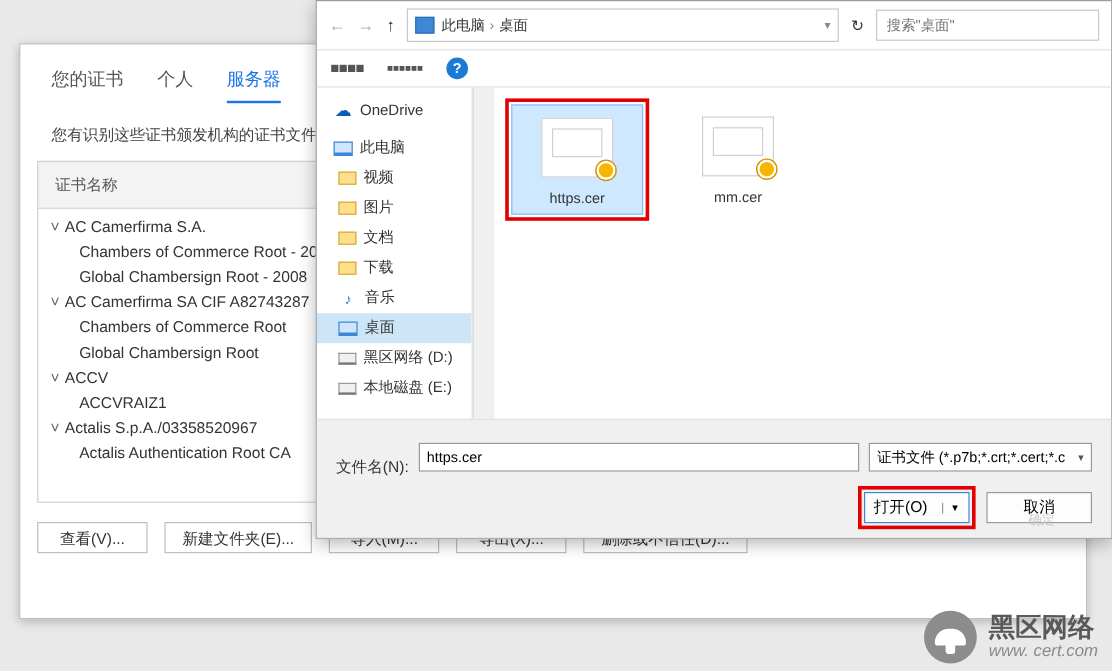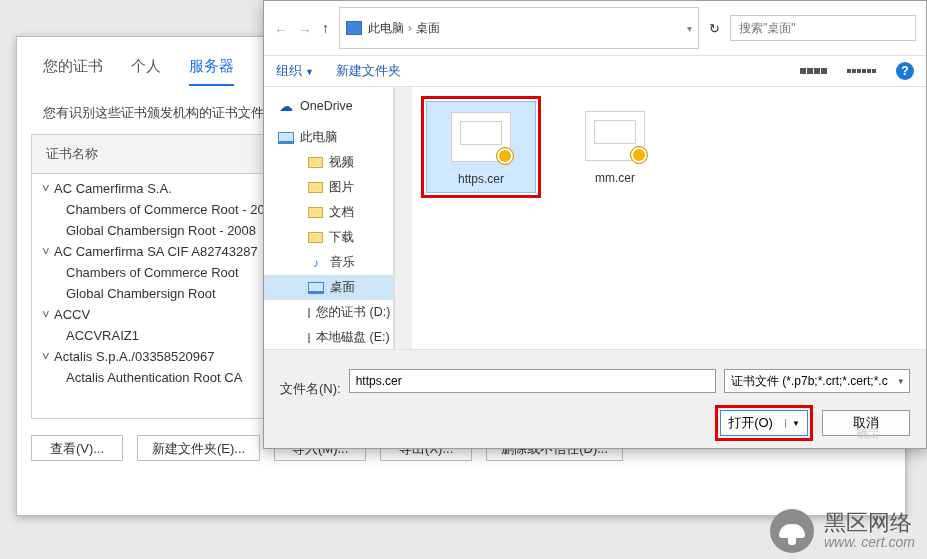--- a/index.html
+++ b/index.html
@@ -14,35 +14,35 @@
   .cert-group { padding: 3px 0 3px 2px; color: #333; }
   .cert-leaf { padding: 3px 0 3px 26px; color: #333; }
   .tree-caret { display:inline-block; width:12px; color:#666; }
   .cert-buttons { display:flex; gap:14px; padding:16px 14px; }
   .cert-buttons button { background:#fff; border:1px solid #bfbfbf; padding:4px 14px; font-size:13px; color:#333; min-width:92px; height:26px;}
   
   .file-dialog { position:absolute; left:263px; top:0; right:0; bottom:110px; background:#fff; border:1px solid #9c9c9c; box-shadow:0 4px 14px rgba(0,0,0,.3); display:flex; flex-direction:column; }
   .fd-top { display:flex; align-items:center; gap:10px; padding:6px 10px; border-bottom:1px solid #e0e0e0; }
   .nav-arrow { color:#aaa; font-size:14px; }
   .nav-arrow.enabled{color:#333;}
-  .addr-box { flex:1; display:flex; align-items:center; border:1px solid #c9c9c9; height:42px; padding:0 6px; gap:6px; background:#fff;}
+  .addr-box { flex:1; display:flex; align-items:center; border:1px solid #c9c9c9; height:28px; padding:0 6px; gap:6px; background:#fff;}
   .addr-icon { width:16px; height:14px; background:#3d88d6; border:1px solid #2a6eb8;}
   .breadcrumb { font-size:12px; color:#333; }
   .breadcrumb .sep{color:#888; margin:0 4px;}
   .refresh{font-size:13px;color:#333;}
   .search-box{width:186px;height:26px;border:1px solid #c9c9c9;padding:0 6px;display:flex;align-items:center;}
   .search-box input{border:none;outline:none;width:100%;font-size:12px;color:#888;}
   .fd-toolbar{display:flex;align-items:center;justify-content:space-between;padding:6px 12px;border-bottom:1px solid #e0e0e0;font-size:13px;}
   .tb-left{display:flex;gap:22px;align-items:center;}
   .tb-link{color:#1a5ebf;cursor:pointer;} .tb-link .caret{font-size:9px;margin-left:3px;}
   .tb-icons{display:flex;gap:20px;align-items:center;color:#444;}
   .fd-body{flex:1;display:flex;overflow:hidden;}
   .fd-tree{width:130px;border-right:1px solid #e0e0e0;padding:8px 0;font-size:12.5px;color:#333;overflow:hidden;}
   .tree-item{display:flex;align-items:center;gap:6px;padding:4px 8px 4px 14px;white-space:nowrap;}
-  .tree-item.sub{padding-left:44px;text-align:right;}
+  .tree-item.sub{padding-left:18px;text-align:right;}
   .tree-item.sel{background:#cde6f7;}
   .ico{width:16px;height:14px;display:inline-flex;align-items:center;justify-content:center;font-size:12px;}
   .ico-cloud{color:#0a5bb4;font-size:14px;}
   .ico-pc{width:16px;height:12px;border:1.3px solid #3d88d6;border-bottom-width:3px;background:#cfe5fb;}
   .ico-folder{width:15px;height:11px;background:#ffe08a;border:1px solid #d4a93b;}
   .ico-disk{width:15px;height:10px;background:#f0f0f0;border:1px solid #999;border-bottom:2px solid #777;}
   .fd-files{flex:1;display:flex;gap:24px;padding:14px;align-items:flex-start; position:relative;}
   .scroll-track{width:18px;background:#f0f0f0;align-self:stretch;border-left:1px solid #ddd;}
   .file-item{width:110px;text-align:center;font-size:12px;color:#333; padding:6px;}
   .file-item.selected{background:#cde8ff;border:1px solid #7fbff5;}
@@ -57,21 +57,21 @@
   .fn-select{width:186px;height:24px;border:1px solid #999;background:#fff;font-size:12px;padding:0 6px;display:flex;align-items:center;justify-content:space-between;}
   .btn-row{display:flex;justify-content:flex-end;gap:14px;margin-top:12px;}
   .btn{border:1px solid #9a9a9a;background:#fdfdfd;min-width:88px;height:26px;font-size:13px;display:flex;align-items:center;justify-content:center;gap:8px;}
   .btn.open{border:1px solid #3d88d6;outline:3px solid #e30000;outline-offset:2px;}
   .ghost-ok{position:absolute; right:48px; bottom:118px; font-size:11px; color:#c7c7c7;margin-left:20px;}
   .brand{position:absolute;right:12px;bottom:6px;display:flex;align-items:center;gap:10px;color:#666;}
   .brand-logo{width:44px;height:44px;border-radius:50%;background:#8c8c8c;display:flex;align-items:center;justify-content:center;position:relative;}
   .mush-cap{width:26px;height:14px;border-radius:14px 14px 3px 3px;background:#fff;}
   .mush-stem{position:absolute;bottom:8px;width:8px;height:12px;background:#fff;border-radius:3px;}
   .brand-text{line-height:1.1;}
-  .brand-title{font-size:22px;font-weight:400;color:#595959;}
+  .brand-title{font-size:22px;font-weight:700;color:#595959;}
   .brand-url{font-size:14px;font-style:italic;color:#8a8a8a;}
   .help-ico{width:18px;height:18px;border-radius:50%;background:#1a7ad6;color:#fff;display:inline-flex;align-items:center;justify-content:center;font-size:12px;font-weight:bold;}
   .view-ico{display:inline-flex;gap:1px;} .view-ico span{width:4px;height:4px;background:#555;}
   .view-ico.large span{width:6px;height:6px;}
 </style>
 </head>
 <body>
 
 <div class="cert-window">
   <div class="cert-tabs">
@@ -113,24 +113,20 @@
         <span>此电脑</span><span class="sep">›</span><span>桌面</span>
       </span>
       <span style="margin-left:auto;color:#888;font-size:10px">▾</span>
     </div>
     <span class="refresh">↻</span>
     <div class="search-box">
       <input placeholder="搜索&quot;桌面&quot;" style="">
     </div>
   </div>
   <div class="fd-toolbar">
-    <div class="tb-left">
-      <span class="tb-link"><span>组织</span><span class="caret">▼</span></span>
-      <span class="tb-link">新建文件夹</span>
-    </div>
     <div class="tb-icons">
       <span class="view-ico large">
           <span></span>
           <span></span>
           <span></span>
           <span></span>
         </span>
       <span class="view-ico">
           <span></span>
           <span></span>
@@ -172,21 +168,21 @@
       <div class="tree-item sub">
           <span class="ico" style="color:#2a7ad1">♪</span>
           <span>音乐</span>
         </div>
       <div class="tree-item sub sel">
           <span class="ico ico-pc"></span>
           <span>桌面</span>
         </div>
       <div class="tree-item sub">
           <span class="ico ico-disk"></span>
-          <span>您的证书 (D:)</span>
+          <span>黑区网络 (D:)</span>
         </div>
       <div class="tree-item sub">
           <span class="ico ico-disk"></span>
           <span>本地磁盘 (E:)</span>
         </div>
     </div>
     <div class="scroll-track"></div>
     <div class="fd-files">
       <div class="file-item selected redbox">
         <div class="cert-ico">

